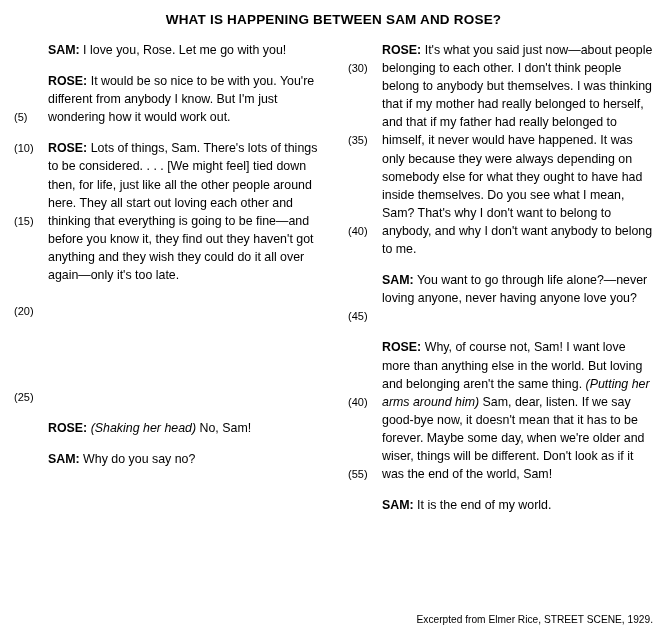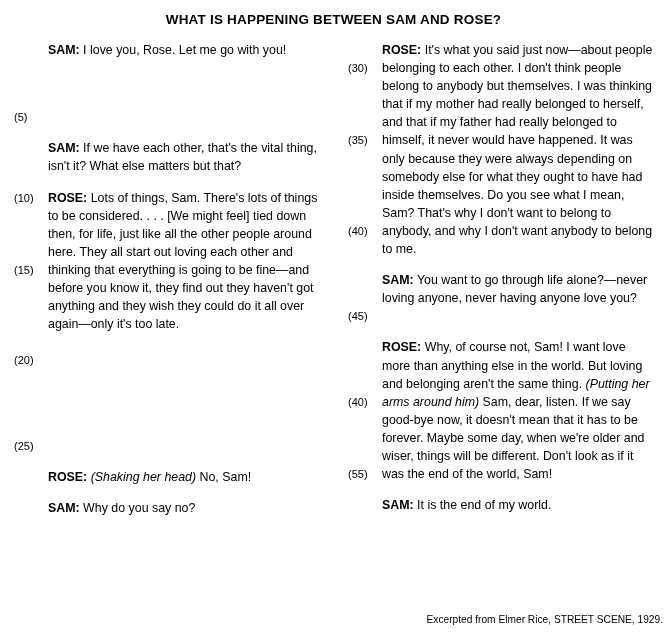--- a/index.html
+++ b/index.html
@@ -62,21 +62,21 @@
   .speaker {
     font-weight: bold;
   }
   .stage {
     font-style: italic;
   }
   .em {
   }
   .source {
     position: absolute;
-    right: 4px;
+    right: 14px;
     bottom: 8px;
     font-size: 10.2px;
     text-align: right;
   }
   .col-right .speech .body {
     padding-left: 0;
   }
   .indent-left {
     margin-left: 34px;
   }
@@ -95,27 +95,25 @@
       <div class="speech indent-left">
         <div class="body">
           <span class="speaker">SAM:</span><span> I love you, Rose.  Let me go with you!</span>
         </div>
       </div>
 
       <div class="speech">
         <div class="linenums">
 
 (5)</div>
-      </div>
-
-      <div class="speech indent-left">
-        <div class="body">
-          <span class="speaker">SAM:</span><span> If we have each other, that's the vital thing, isn't it?  What else matters but that?</span>
-        </div>
-      </div>
+        <div class="body">
+          <span class="speaker">ROSE:</span><span> It would be so nice to be with you.  You're different from anybody I know.  But I'm just wondering how it would work out.</span>
+        </div>
+      </div>
+
 
       <div class="speech">
         <div class="linenums">(10)
 
 
 
 (15)
 
 
 

